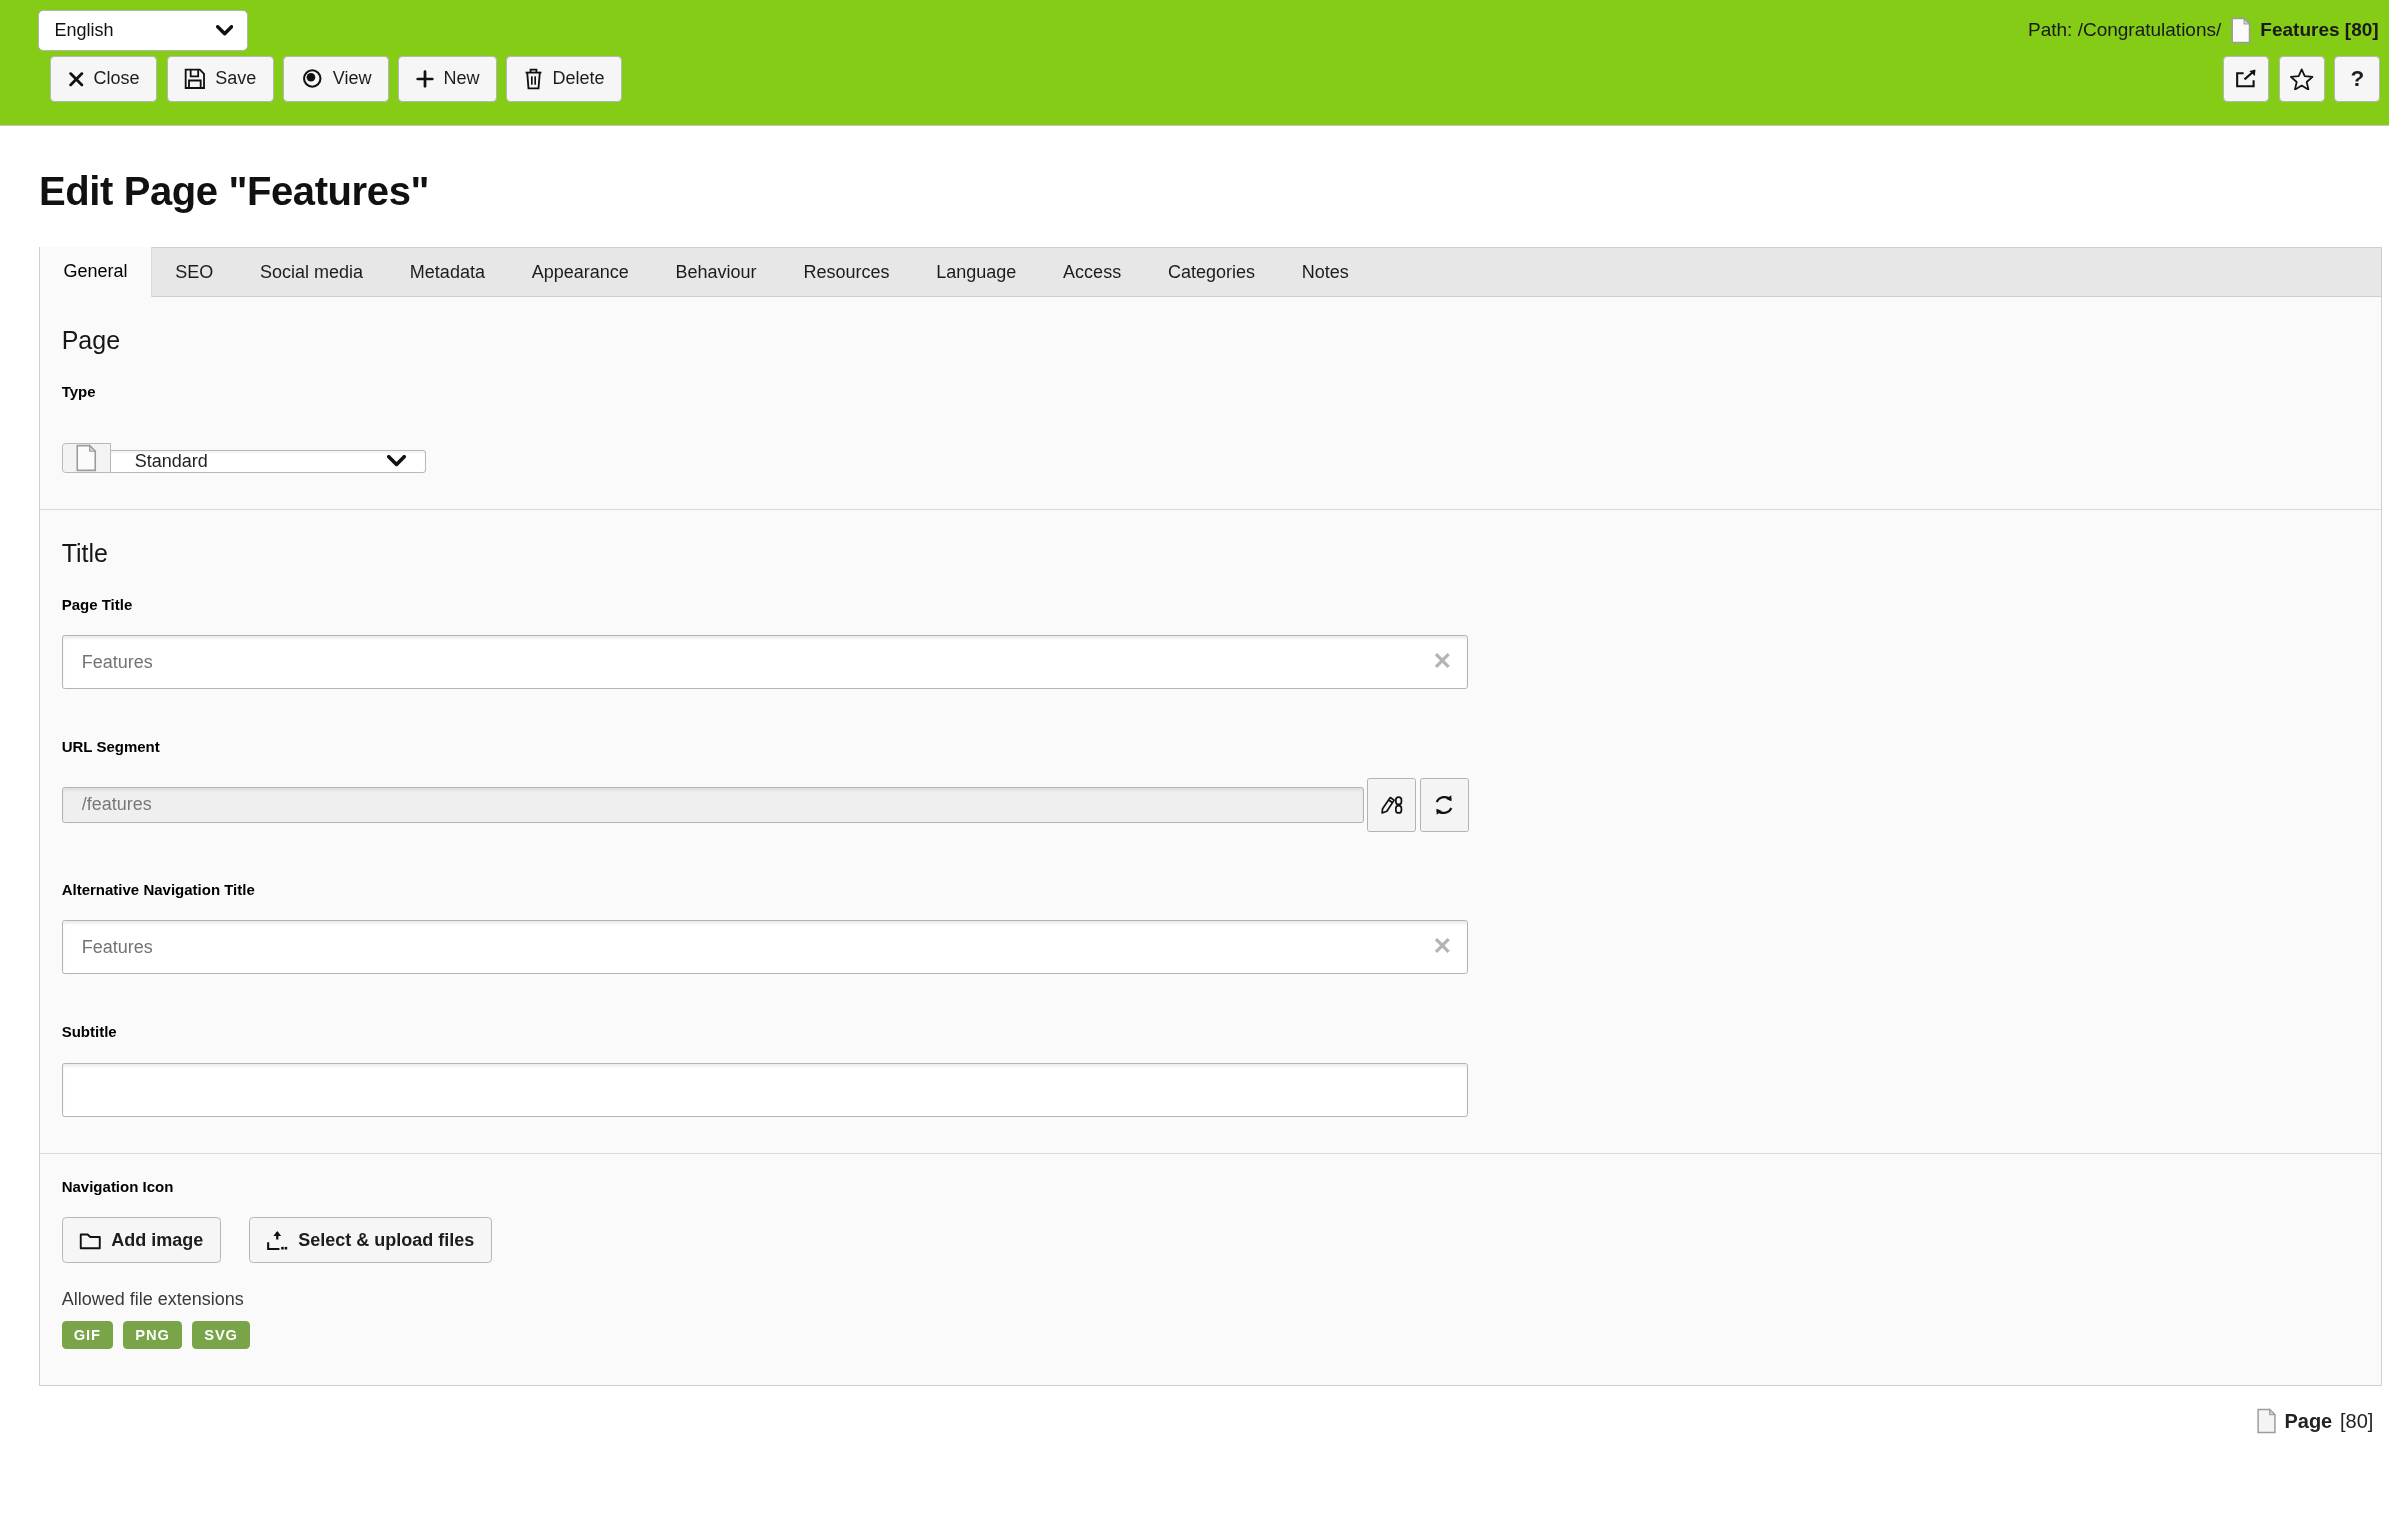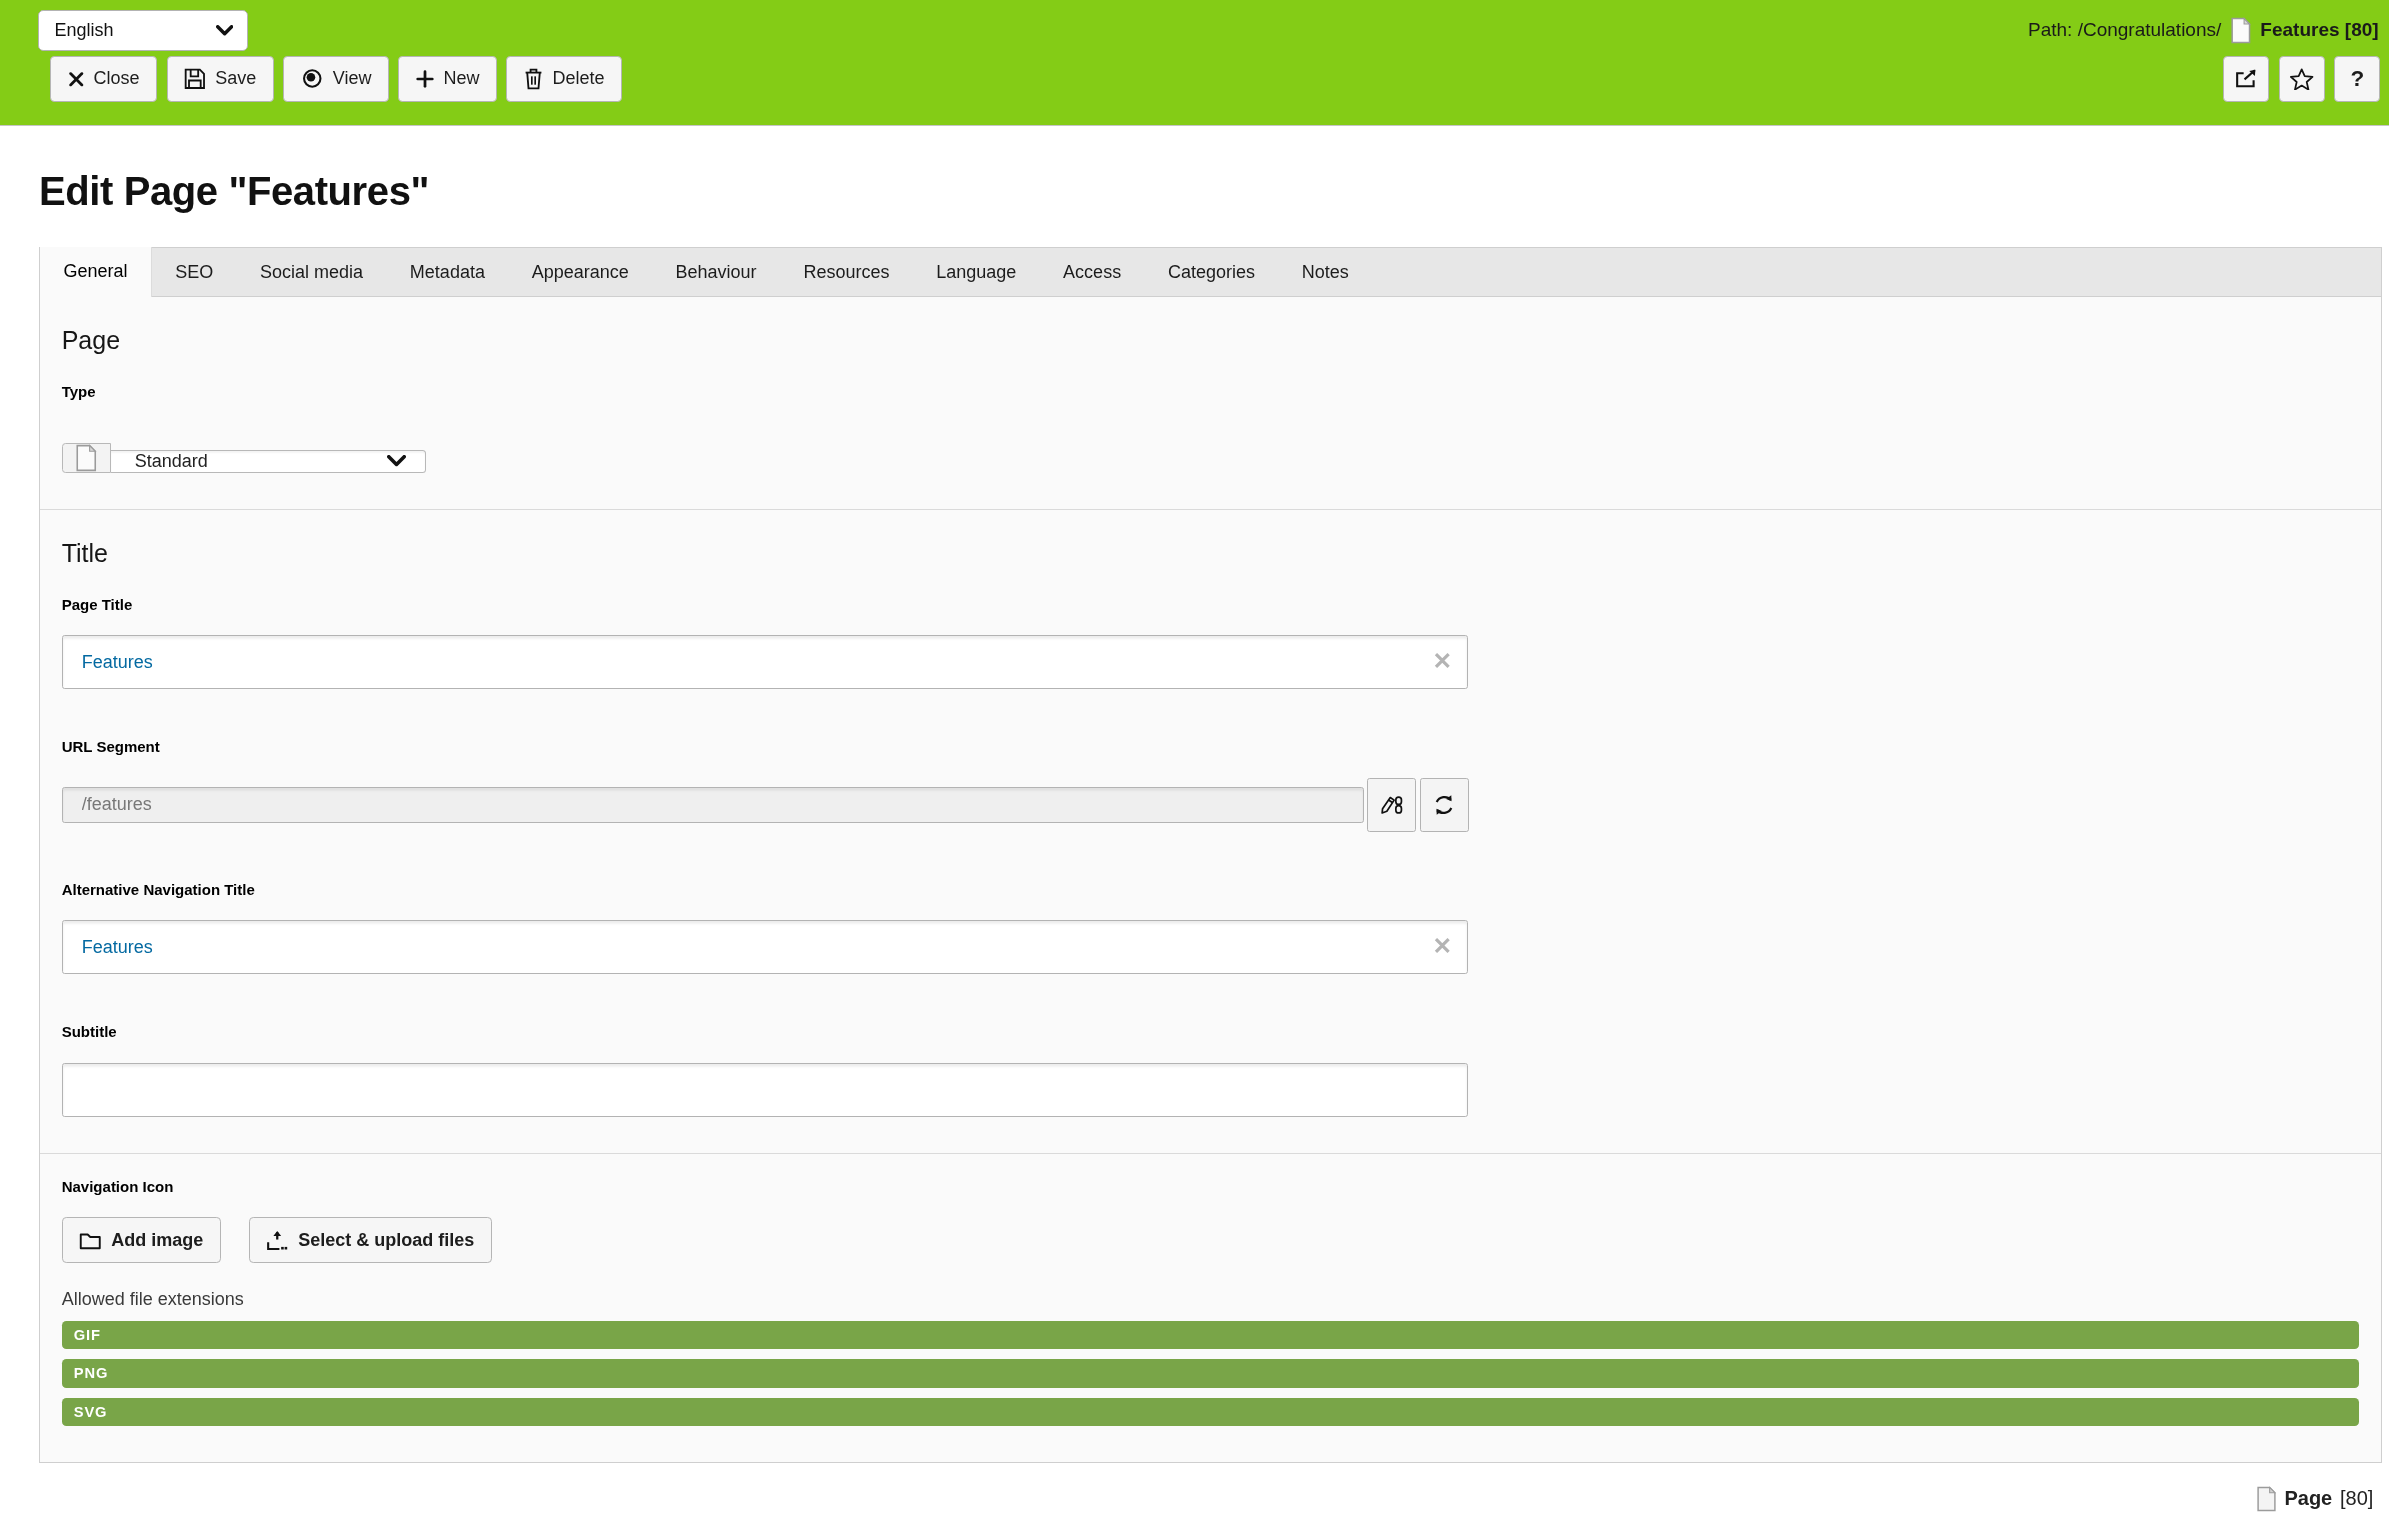--- a/index.html
+++ b/index.html
@@ -83,21 +83,21 @@
 
   .field { margin-bottom:49px; }
   .field:last-child { margin-bottom:0; }
 
   .input-wrap { position:relative; width:1406px; }
   .text-input {
     width:100%; height:54px; background:#fff;
     border:0.9px solid #b3b3b3; border-radius:2.6px;
     box-shadow: inset 0 2.6px 2.6px rgba(0,0,0,0.08);
     font-family:"Liberation Sans", sans-serif;
-    font-size:18px; color:#0369a1; padding:0 52px 0 19px; outline:none;
+    font-size:18px; color:#737373; padding:0 52px 0 19px; outline:none;
   }
   .clear-x {
     position:absolute; right:15.6px; top:50%; transform:translateY(-50%);
     color:#b4b4b4; font-size:23.4px; font-weight:bold; cursor:pointer; line-height:1;
   }
 
   .slug-row { display:flex; align-items:center; }
   .slug-input {
     width:1302px; height:36px; background:#efefef;
     border:0.9px solid #b3b3b3; border-radius:2.6px;
@@ -106,21 +106,21 @@
     font-size:18px; color:#787878; padding:0 19px;
   }
   .slug-btn {
     width:49px; height:54px; margin-left:3.5px;
     background:#f4f4f4; border:0.9px solid #b3b3b3; border-radius:2.6px;
     display:flex; align-items:center; justify-content:center; cursor:pointer;
   }
 
   .navicon-btn-row { display:flex; gap:28px;font-weight:bold; }
   .ext-label { font-size:18px; color:#3a3a3a; margin:26px 0 10.4px 0; }
-  .badge-row { display:flex; gap:10.4px;flex-direction:column; }
+  .badge-row { display:flex; gap:10.4px; }
   .badge {
     background:#79a548; color:#fff; font-size:14.7px; font-weight:bold;
     letter-spacing:0.9px; padding:6px 12px; border-radius:4.3px; line-height:1.1;
   }
 
   .footer {
     display:flex; justify-content:flex-end; align-items:center; gap:7.8px;
     margin:22.5px 15.6px 0 0; font-size:20px; color:#222;
   }
   .footer .rec { font-weight:bold; }

